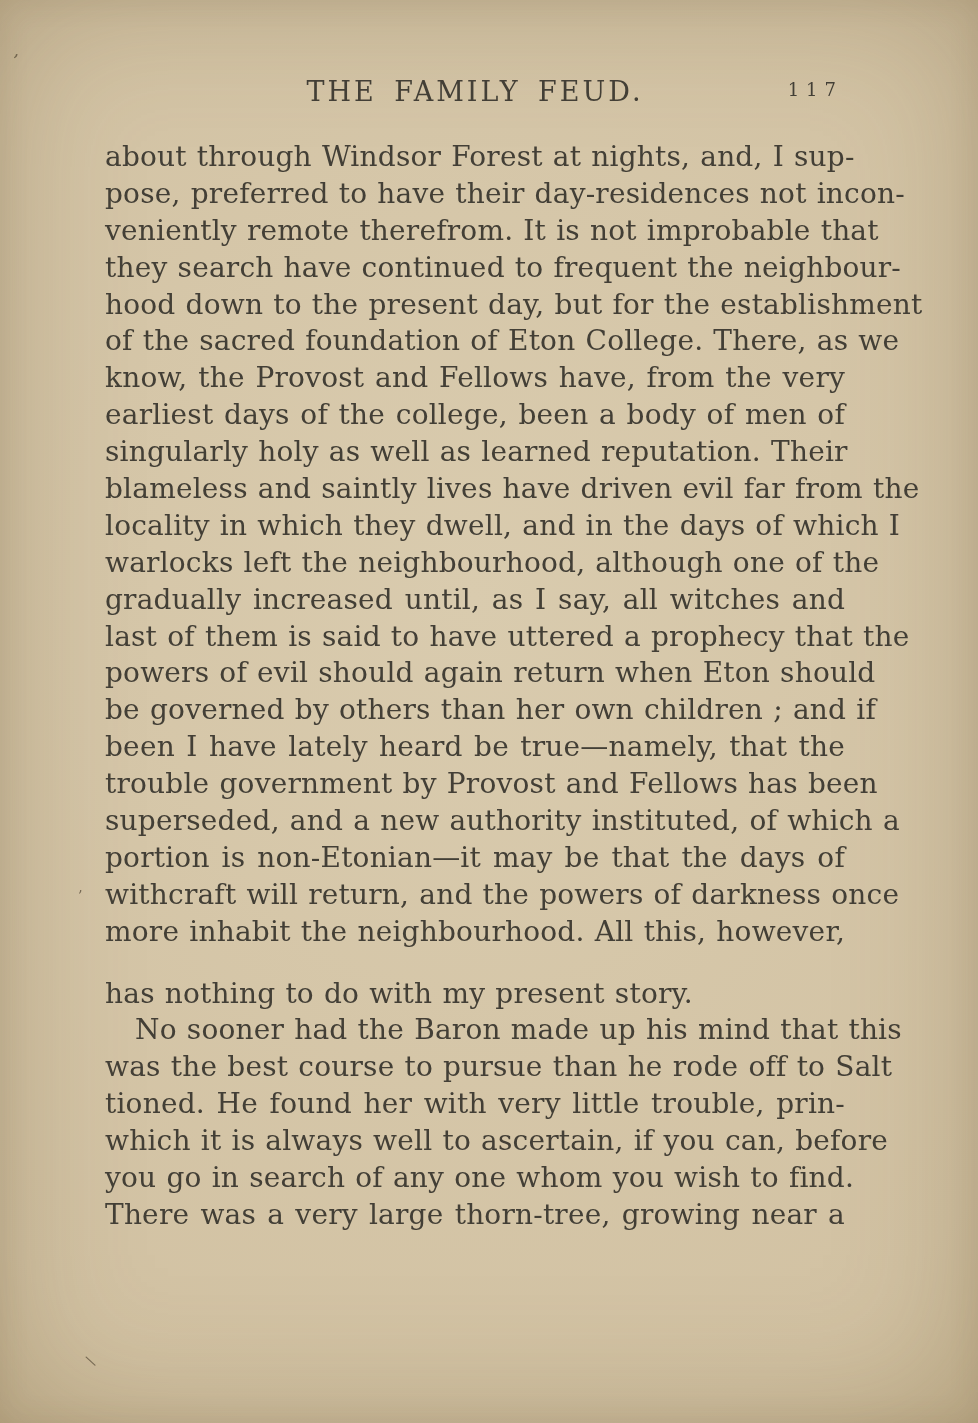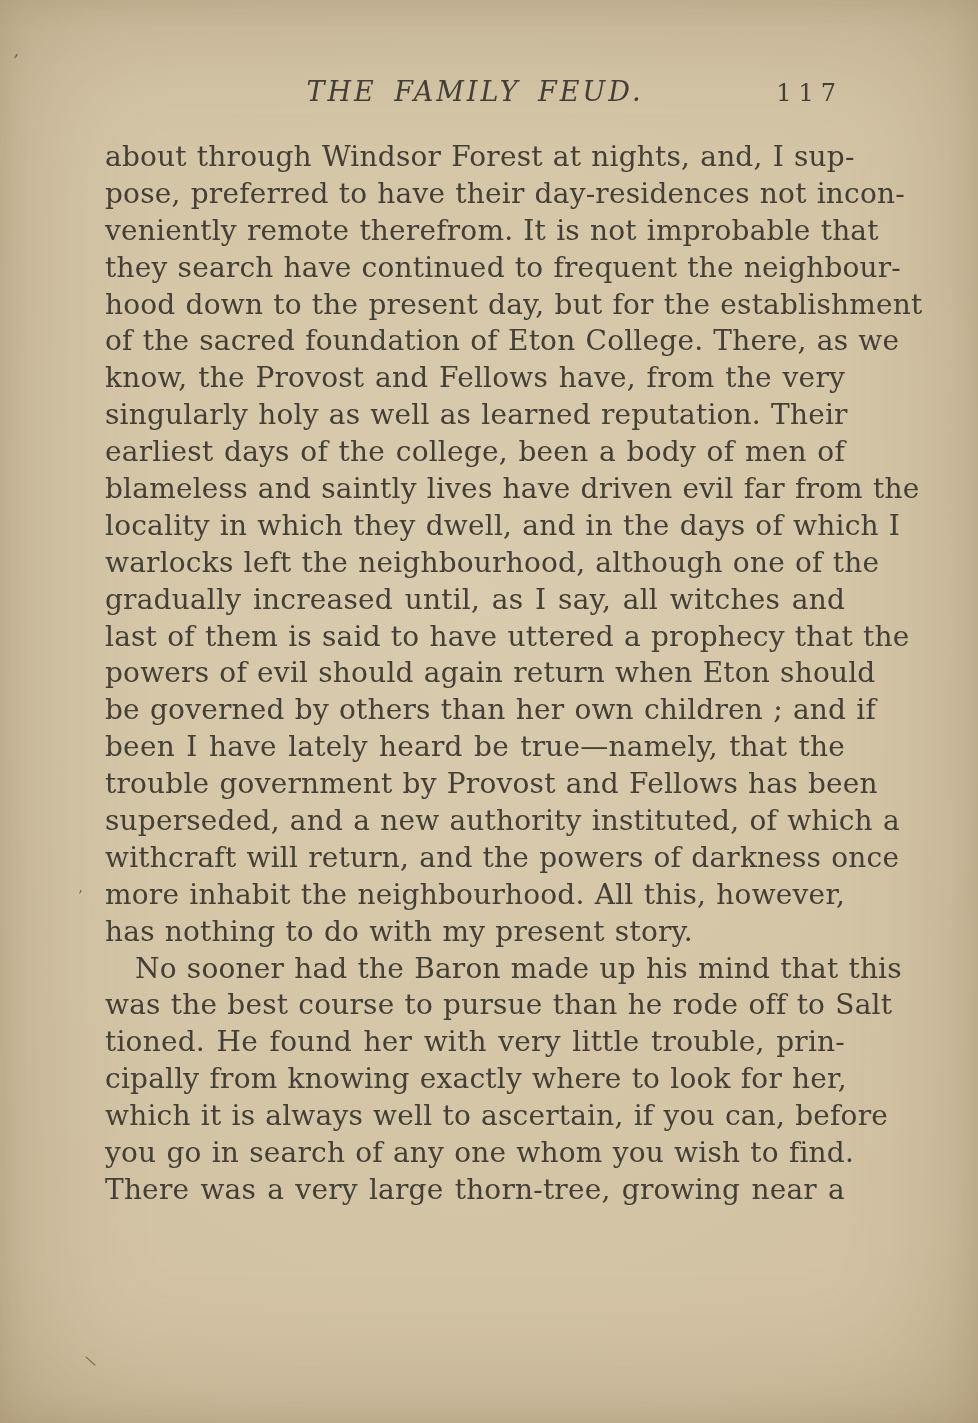--- a/index.html
+++ b/index.html
@@ -31,31 +31,30 @@
     top: 76px;
     left: 105px;
     width: 740px;
     height: 42px;
   }
   .running-title {
     position: absolute;
     left: 0;
     right: 0;
     text-align: center;
-    font-style: italic;
     font-size: 27px;
     letter-spacing: 3px;
     word-spacing: 6px;
     color: var(--ink);
   }
   .page-number {
     position: absolute;
     right: 2px;
     top: 3px;
-    font-size: 24px;
+    font-size: 18px;
     letter-spacing: 7px;
     color: var(--ink);
     text-align: center;
   }
   .body-text {
     position: absolute;
     top: 139px;
     left: 105px;
     width: 740px;
   }
@@ -64,20 +63,21 @@
     line-height: 36.9px;
     height: 36.9px;
     text-align: justify;
     text-align-last: justify;
     word-spacing: 1px;
     letter-spacing: 0.2px;
     white-space: nowrap;
   }
   .line.no-justify {
     text-align-last: left;
+    margin-top: 25px;
   }
   .line.indent {
     padding-left: 30px;
   }
   
   .artifact {
     position: absolute;
     color: rgba(70, 60, 45, 0.65);
     font-size: 18px;
     pointer-events: none;
@@ -101,37 +101,37 @@
   </div>
 
   <div class="body-text" id="body-text">
       <div class="line">about through Windsor Forest at nights, and, I sup-</div>
       <div class="line">pose, preferred to have their day-residences not incon-</div>
       <div class="line">veniently remote therefrom.  It is not improbable that</div>
       <div class="line">they search have continued to frequent the neighbour-</div>
       <div class="line">hood down to the present day, but for the establishment</div>
       <div class="line">of the sacred foundation of Eton College.  There, as we</div>
       <div class="line">know, the Provost and Fellows have, from the very</div>
+      <div class="line">earliest days of the college, been a body of men of</div>
       <div class="line">singularly holy as well as learned reputation.  Their</div>
-      <div class="line">earliest days of the college, been a body of men of</div>
       <div class="line">blameless and saintly lives have driven evil far from the</div>
       <div class="line">locality in which they dwell, and in the days of which I</div>
       <div class="line">warlocks left the neighbourhood, although one of the</div>
       <div class="line">gradually increased until, as I say, all witches and</div>
       <div class="line">last of them is said to have uttered a prophecy that the</div>
       <div class="line">powers of evil should again return when Eton should</div>
       <div class="line">be governed by others than her own children ; and if</div>
       <div class="line">been I have lately heard be true—namely, that the</div>
       <div class="line">trouble government by Provost and Fellows has been</div>
       <div class="line">superseded, and a new authority instituted, of which a</div>
+      <div class="line">portion is non-Etonian—it may be that the days of</div>
       <div class="line">withcraft will return, and the powers of darkness once</div>
       <div class="line">more inhabit the neighbourhood.  All this, however,</div>
       <div class="line no-justify">has nothing to do with my present story.</div>
       <div class="line indent">No sooner had the Baron made up his mind that this</div>
       <div class="line">was the best course to pursue than he rode off to Salt</div>
       <div class="line">tioned.  He found her with very little trouble, prin-</div>
-      <div class="line">cipally from knowing exactly where to look for her,</div>
       <div class="line">which it is always well to ascertain, if you can, before</div>
       <div class="line">you go in search of any one whom you wish to find.</div>
       <div class="line">There was a very large thorn-tree, growing near a</div>
     </div>
 
 </div>
 
 </body></html>

